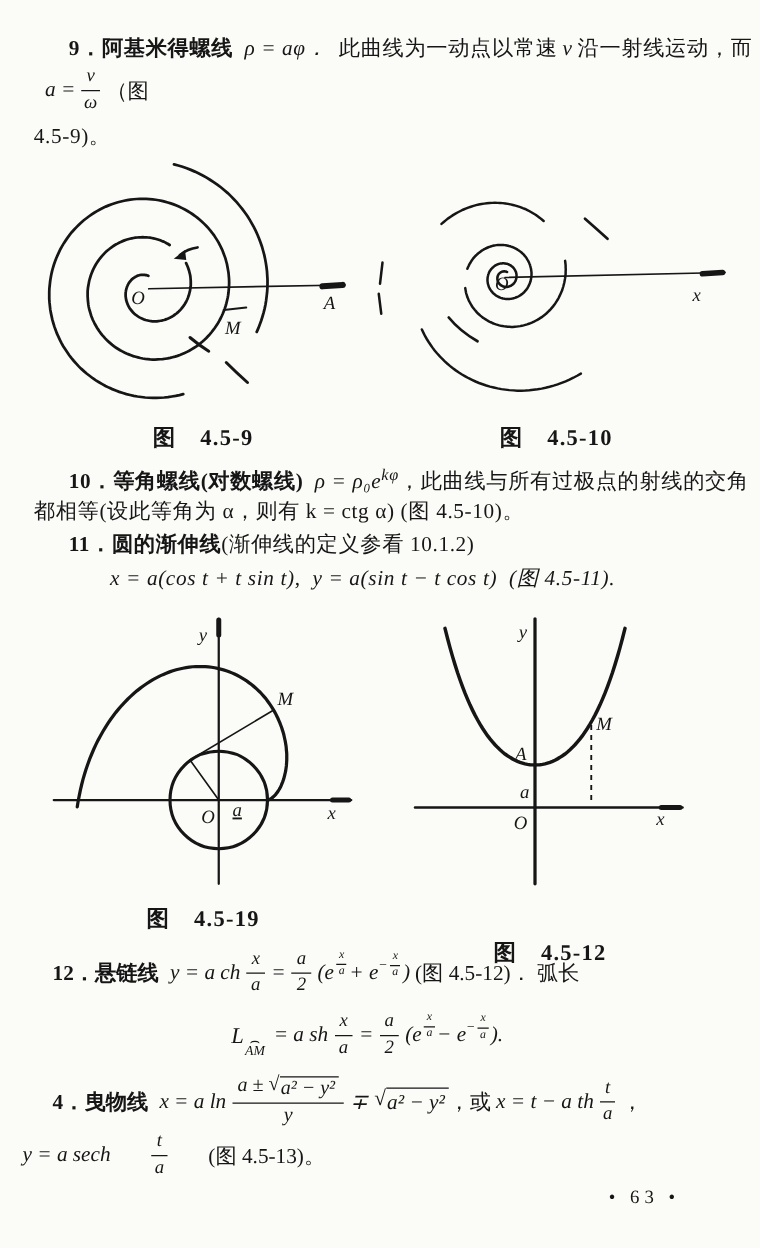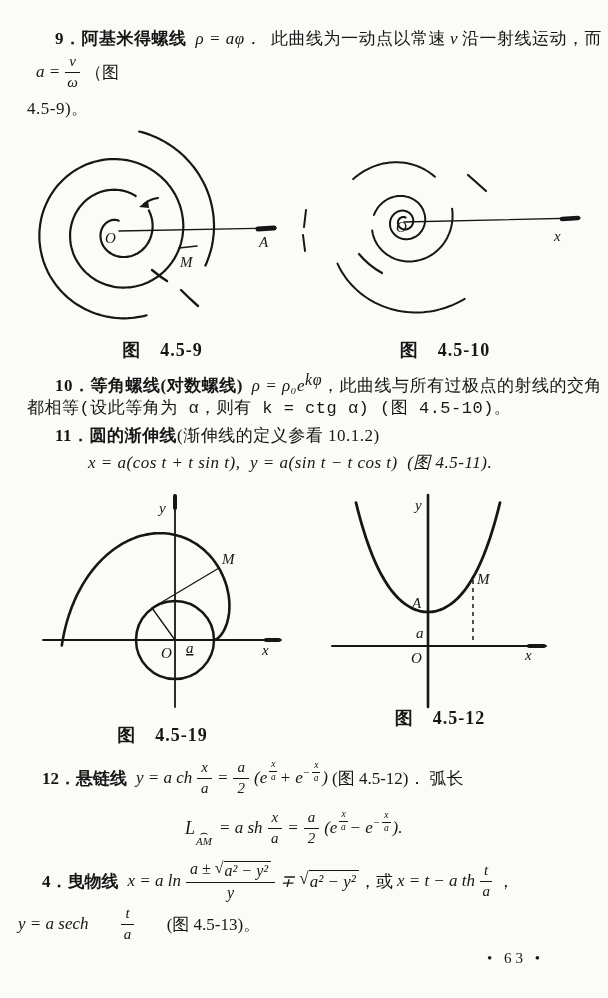--- a/index.html
+++ b/index.html
@@ -14,21 +14,21 @@
         margin:0 5px;font-family:"Liberation Serif",serif;font-style:italic;font-size:15px;line-height:1.05;}
   .frac .n{border-bottom:1.5px solid #161616;padding:0 4px 2px;}
   .frac .d{padding-top:2px;}
   .sf{display:inline-flex;flex-direction:column;align-items:center;font-size:9.5px;line-height:1;
       font-style:italic;font-family:"Liberation Serif",serif;position:relative;top:-7px;margin:0 2px;}
   .sf .n{border-bottom:1px solid #161616;padding:0 2px 1px;}
   .sf .d{padding-top:1px;}
   .supw{display:inline-flex;align-items:center;position:relative;top:-6px;font-size:11px;
         font-style:italic;font-family:"Liberation Serif",serif;}
   .supw .sf{top:0;}
-  sup.sp{font-size:16px;font-style:italic;font-family:"Liberation Serif",serif;vertical-align:6px;margin-top:43px;}
+  sup.sp{font-size:13px;font-style:italic;font-family:"Liberation Serif",serif;vertical-align:6px;margin-top:43px;}
   .sqrt{display:inline-flex;align-items:flex-start;font-style:italic;}
   .sqrt .sym{font-style:normal;transform:translateY(-1px);}
   .rad{border-top:1.5px solid #161616;padding:1px 3px 0 1px;}
   .arcstack{display:inline-flex;flex-direction:column;align-items:center;font-size:11px;
             line-height:.65;font-style:italic;font-family:"Liberation Serif",serif;
             position:relative;top:9px;margin:0 3px 0 1px;}
   .arcstack .asym{font-size:13px;font-style:normal;}
   .caption{position:absolute;text-align:center;font-size:18px;font-weight:600;letter-spacing:1px;}
   .pageno{position:absolute;font-size:15px;letter-spacing:4px;}
   svg{position:absolute;overflow:visible;}
@@ -64,21 +64,21 @@
     <path d="M6 98L4 115" fill="none" stroke="#161616" stroke-width="2" stroke-linecap="round"></path>
     <path d="M3 123L5 139" fill="none" stroke="#161616" stroke-width="2" stroke-linecap="round"></path>
     <text x="96" y="120" fill="#161616" style="font:italic 15px &quot;Liberation Serif&quot;,serif;">O</text>
     <text x="254" y="129" fill="#161616" style="font:italic 15px &quot;Liberation Serif&quot;,serif;">x</text>
   </svg>
 
 <div class="caption" style="left:30px;top:338px;width:265px;">图　4.5-9</div>
 <div class="caption" style="left:300px;top:338px;width:290px;">图　4.5-10</div>
 
 <div class="tline" style="left:55px;top:369px;"><span class="bh">10．等角螺线(对数螺线)</span><span class="fm mgl">ρ = ρ₀e</span><sup class="sp">kφ</sup><span>，此曲线与所有过极点的射线的交角</span></div>
-<div class="tline" style="left:27px;top:398px;font-family:Liberation Mono, monospace;">都相等(设此等角为 α，则有 k = ctg α) (图 4.5-10)。</div>
+<div class="tline" style="left:27px;top:398px;">都相等(设此等角为 α，则有 k = ctg α) (图 4.5-10)。</div>
 
 <div class="tline" style="left:55px;top:425px;"><span class="bh">11．圆的渐伸线</span><span>(渐伸线的定义参看 10.1.2)</span></div>
 <div class="tline fm" style="left:88px;top:452px;">x = a(cos t + t sin t),  y = a(sin t − t cos t)  (图 4.5-11).</div>
 
 <svg id="f11" width="255" height="225" viewBox="0 0 255 225" style="left:35px;top:488px;">
     <path d="M8 152L246 152" fill="none" stroke="#161616" stroke-width="1.8" stroke-linecap="round"></path>
     <path d="M231 152L244 152" fill="none" stroke="#161616" stroke-width="4" stroke-linecap="round"></path>
     <path d="M140 7L140 219" fill="none" stroke="#161616" stroke-width="1.8" stroke-linecap="round"></path>
     <path d="M140 8L140 20" fill="none" stroke="#161616" stroke-width="4" stroke-linecap="round"></path>
     <circle cx="140" cy="152" r="39" fill="none" stroke="#161616" stroke-width="2.5"></circle>
@@ -99,21 +99,21 @@
     <path d="M148 92L148 155" fill="none" stroke="#161616" stroke-width="1.5" stroke-dasharray="4 4"></path>
     <text x="90" y="22" fill="#161616" style="font:italic 15px &quot;Liberation Serif&quot;,serif;">y</text>
     <text x="200" y="172" fill="#161616" style="font:italic 15px &quot;Liberation Serif&quot;,serif;">x</text>
     <text x="86" y="175" fill="#161616" style="font:italic 15px &quot;Liberation Serif&quot;,serif;">O</text>
     <text x="87" y="120" fill="#161616" style="font:italic 15px &quot;Liberation Serif&quot;,serif;">A</text>
     <text x="91" y="150" fill="#161616" style="font:italic 15px &quot;Liberation Serif&quot;,serif;">a</text>
     <text x="152" y="96" fill="#161616" style="font:italic 15px &quot;Liberation Serif&quot;,serif;">M</text>
   </svg>
 
 <div class="caption" style="left:35px;top:723px;width:255px;">图　4.5-19</div>
-<div class="caption" style="left:325px;top:706px;width:230px;text-align:center;">图　4.5-12</div>
+<div class="caption" style="left:325px;top:750px;width:230px;text-align:center;">图　4.5-12</div>
 
 <div class="fline" style="left:42px;top:755px;height:46px;">
   <span class="bh">12．悬链线</span>
   <span class="fm mgl">y = a ch</span>
   <span class="frac"><span class="n">x</span><span class="d">a</span></span>
   <span class="fm">=</span>
   <span class="frac"><span class="n">a</span><span class="d">2</span></span>
   <span class="fm">(e</span>
   <span class="sf"><span class="n">x</span><span class="d">a</span></span>
   <span class="fm">+ e</span>

